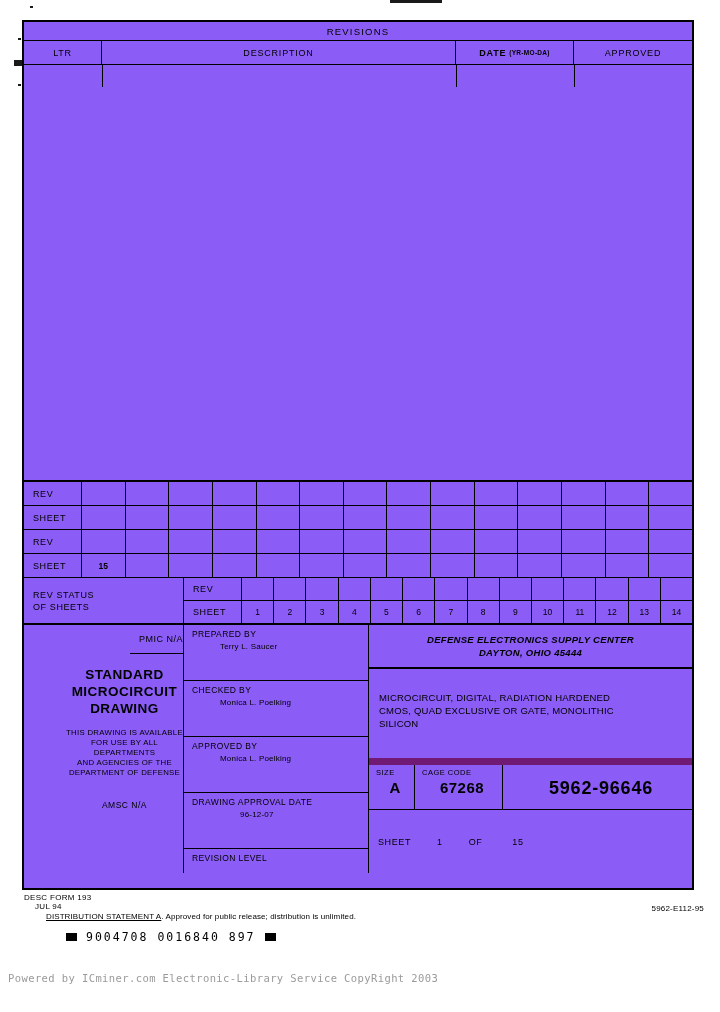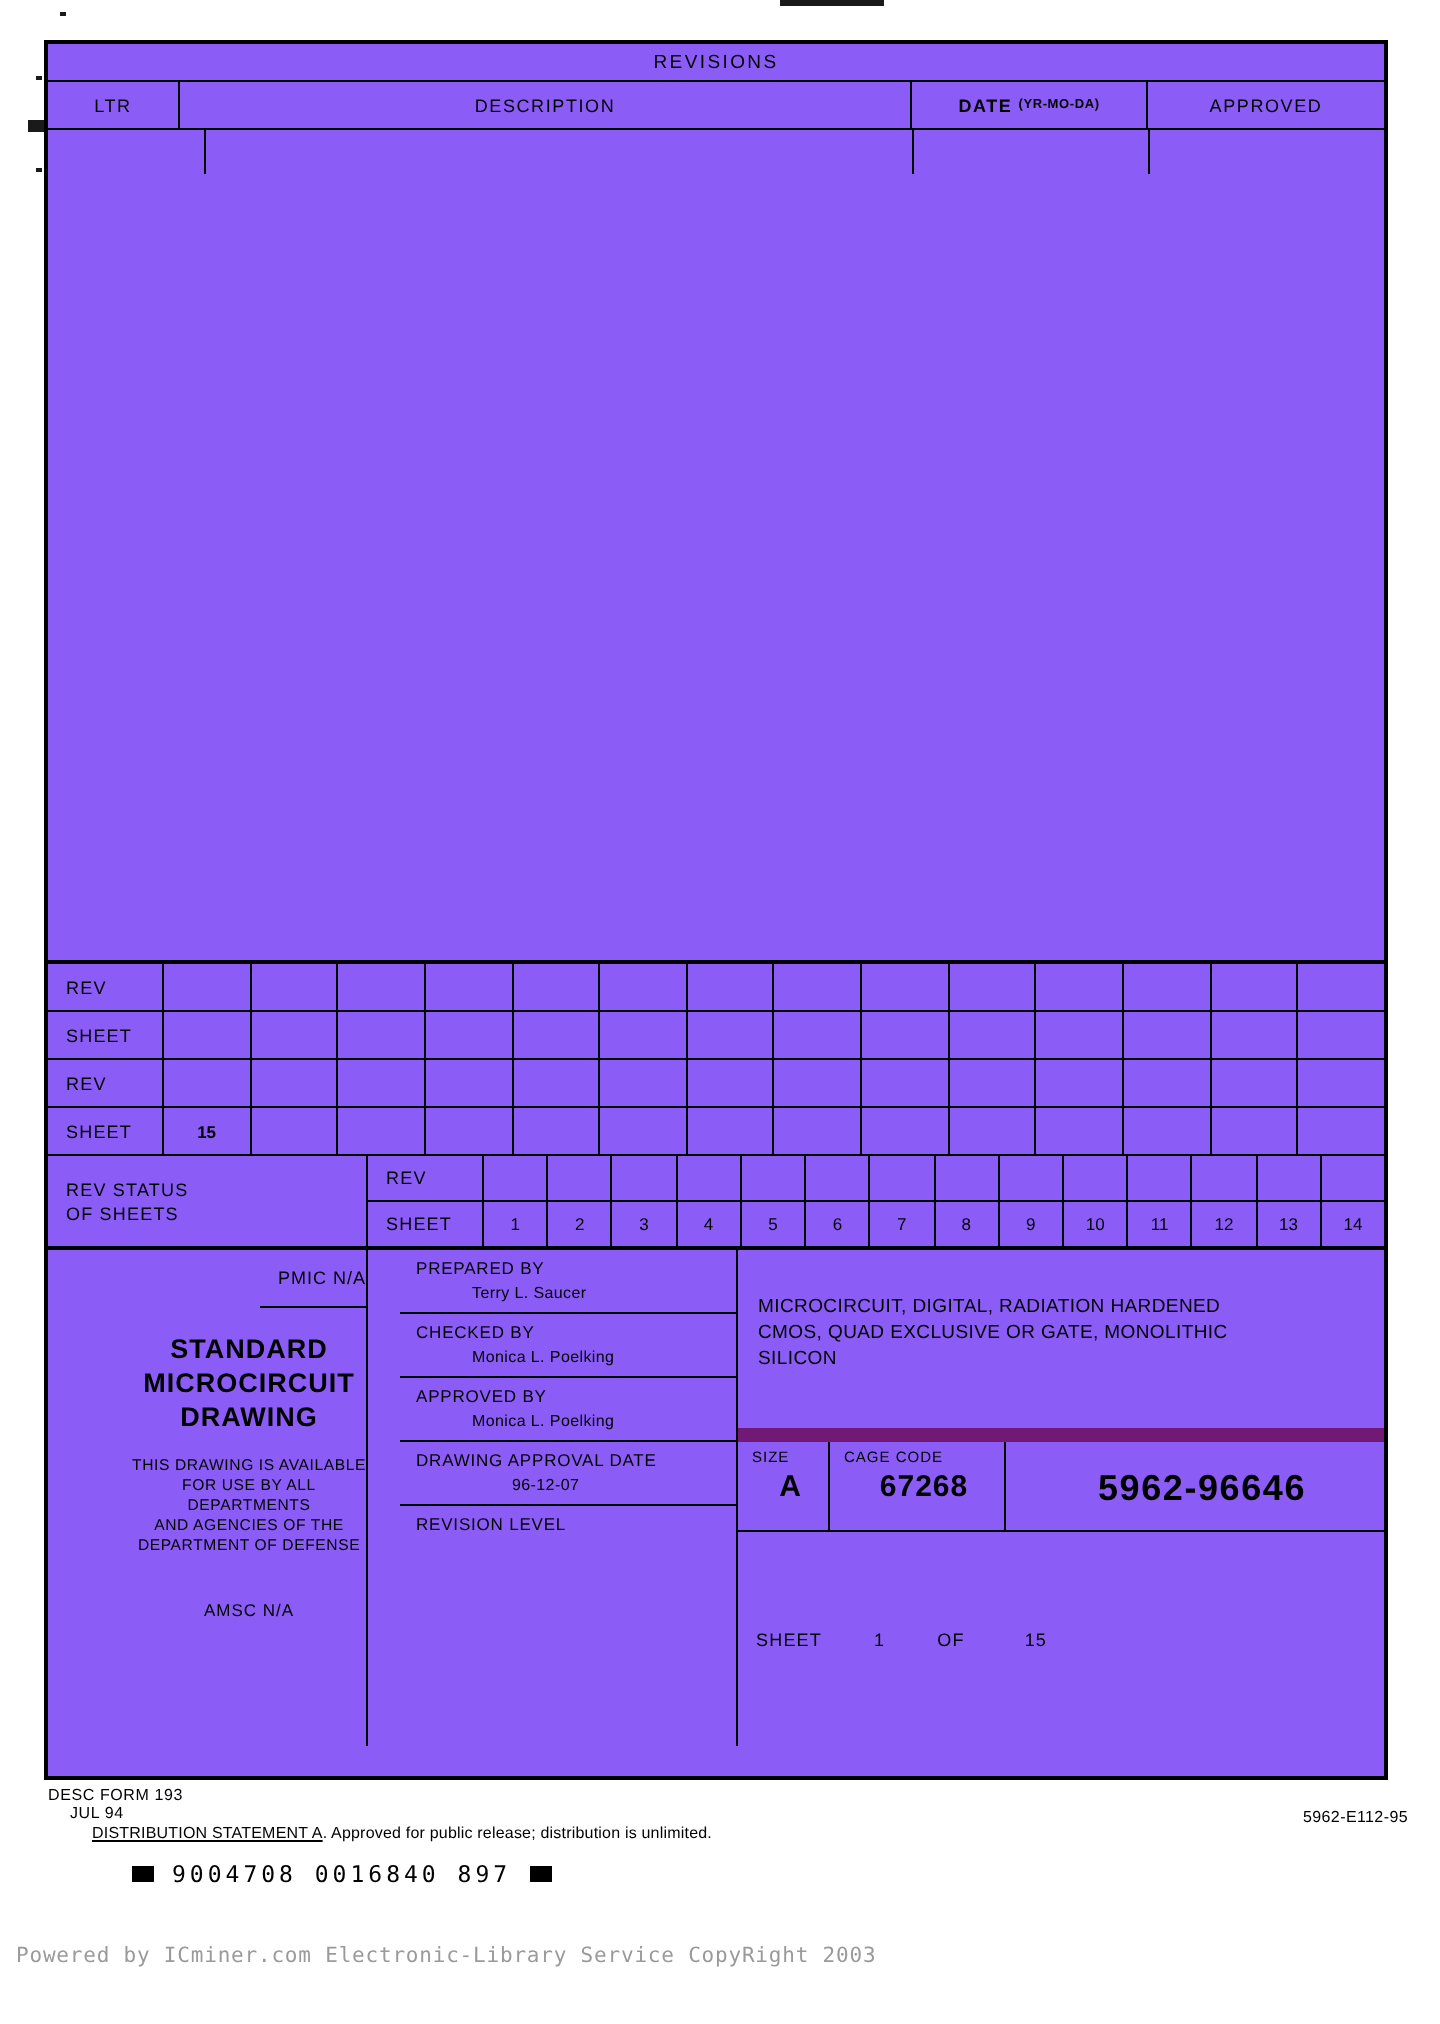--- a/index.html
+++ b/index.html
@@ -60,21 +60,21 @@
   }
   .rev-head > div {
     display: flex;
     align-items: center;
     justify-content: center;
     border-right: 1px solid #000;
     box-sizing: border-box;
     letter-spacing: 0.8px;
   }
   .rev-head > div:last-child { border-right: none; }
-  .c-ltr { width: 66px; }
+  .c-ltr { width: 78px; }
   .c-desc { flex: 1; }
   .c-date { width: 118px; font-weight: bold; }
   .c-appr { width: 118px; }
   .date-sub { font-size: 6.5px; margin-left: 3px; letter-spacing: 0.3px; }
 
   .rev-body {
     position: relative;
     height: 415px;
     border-bottom: 2px solid #000;
   }
@@ -213,27 +213,26 @@
   }
 
   .tb-mid {
     width: 185px;
     border-right: 1px solid #000;
     box-sizing: border-box;
     display: flex;
     flex-direction: column;
   }
   .sig {
-    height: 32px;
+    height: 56px;
     border-bottom: 1px solid #000;
     box-sizing: border-box;
     padding: 4px 0 0 8px;
     font-size: 8.5px;
     letter-spacing: 0.4px;
-    margin-left: 16px;
   }
   .sig:last-child { border-bottom: none; flex: 1; }
   .sig .val {
     margin-top: 3px;
     margin-left: 28px;
     font-size: 8px;
     letter-spacing: 0.2px;
   }
   .sig .val.center { margin-left: 48px; }
 
@@ -531,20 +530,24 @@
         <div>DRAWING APPROVAL DATE</div>
         <div class="val center">96-12-07</div>
       </div>
       <div class="sig">
         <div>REVISION LEVEL</div>
         <div class="val"></div>
       </div>
     </div>
 
     <div class="tb-right">
+      <div class="org">
+        <div>DEFENSE ELECTRONICS SUPPLY CENTER</div>
+        <div>DAYTON, OHIO  45444</div>
+      </div>
       <div class="descr">
         <div>MICROCIRCUIT, DIGITAL, RADIATION HARDENED</div>
         <div>CMOS, QUAD EXCLUSIVE OR GATE, MONOLITHIC</div>
         <div>SILICON</div>
       </div>
       <div class="idrow">
         <div class="idcell id-size">
           <div class="k">SIZE</div>
           <div class="v">A</div>
         </div>

